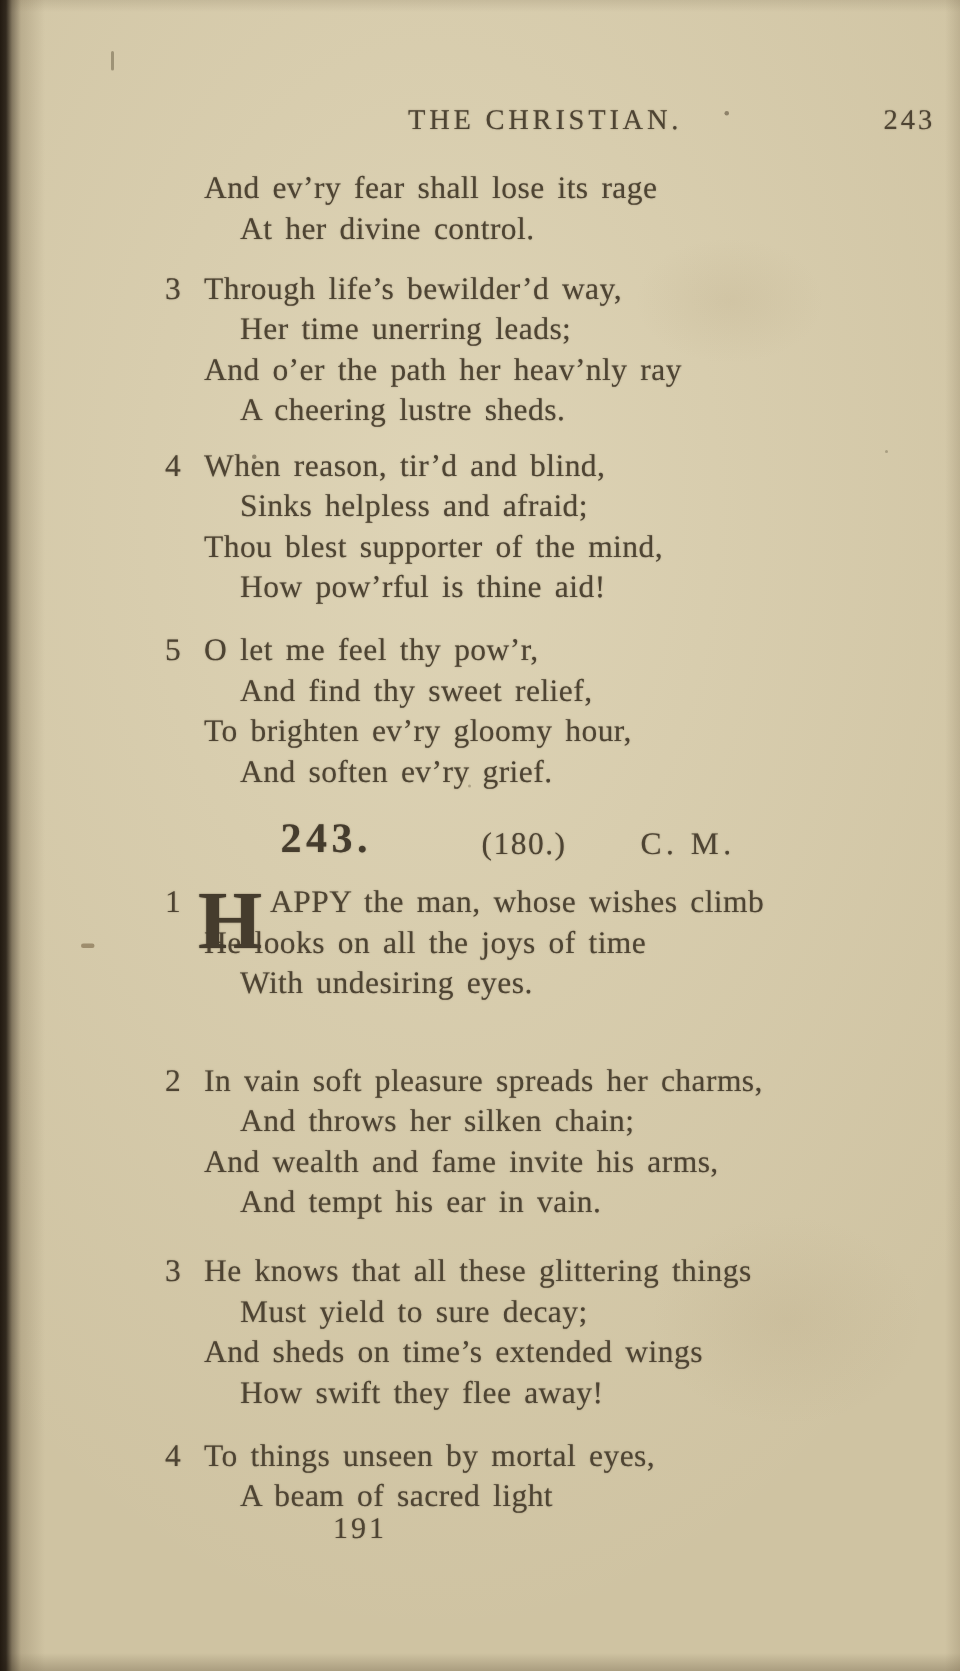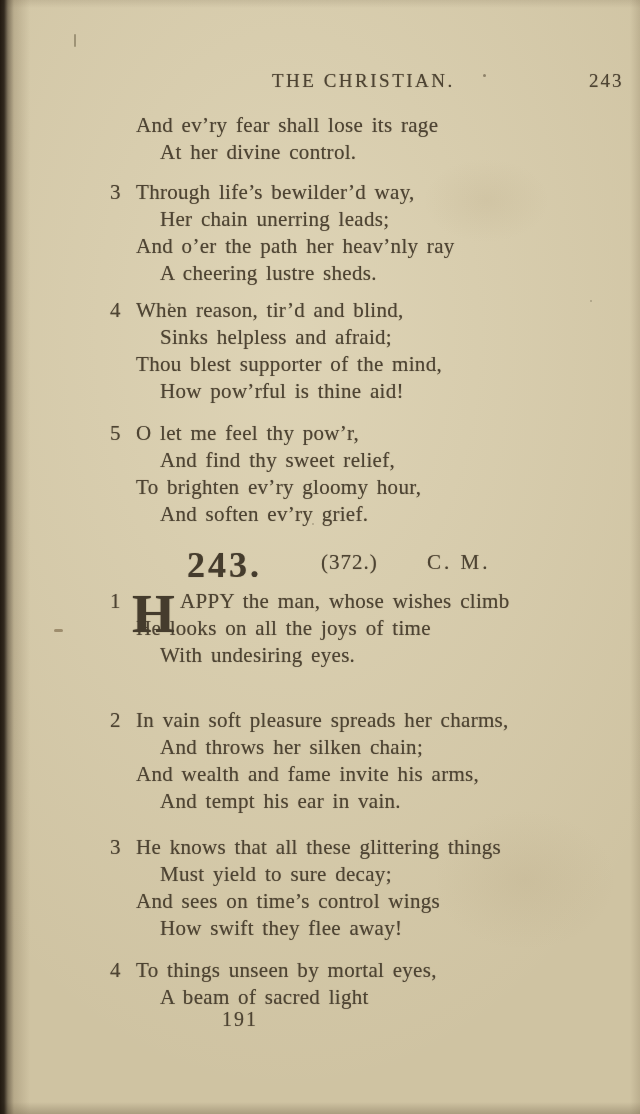--- a/index.html
+++ b/index.html
@@ -31,21 +31,21 @@
   .l2 { margin-left:50px; }
   .dc1 { margin-left:70px; }
   .dc2 { margin-left:80px; }
   .dropcap {
     position:absolute; left:22px; top:2px;
     font-size:55px; line-height:48px; font-weight:bold;
     letter-spacing:1px; color:#453c2d;
     text-shadow:0 0 1px rgba(60,50,35,0.8);
   }
   .hymn-heading { position:absolute; top:544px; left:0; width:100%; height:36px; }
-  .hymn-number { position:absolute; left:143px; top:0; font-size:36px; font-weight:bold; letter-spacing:3px; color:#453c2d; }
+  .hymn-number { position:absolute; left:143px; top:0; font-size:28px; font-weight:bold; letter-spacing:3px; color:#453c2d; }
   .hymn-ref { position:absolute; left:277px; top:6px; font-size:21px; letter-spacing:1px; }
   .hymn-meter { position:absolute; left:383px; top:6px; font-size:21px; letter-spacing:3px; }
   .pagenum-bottom { position:absolute; left:178px; top:1008px; font-size:20px; letter-spacing:2px; }
   .stray-dash { position:absolute; left:54px; top:629px; width:9px; height:3px; border-radius:2px; background:rgba(122,101,70,0.6); }
   .speck { position:absolute; border-radius:50%; background:rgba(70,58,40,0.5); }
   .speck.s1 { left:168px; top:303px; width:3px; height:3px; }
   .speck.s2 { left:483px; top:74px; width:3px; height:3px; }
   .speck.s3 { left:74px; top:34px; width:2px; height:13px; border-radius:2px; background:rgba(92,79,56,0.45); }
   .speck.s4 { left:590px; top:300px; width:2px; height:2px; background:rgba(70,58,40,0.3); }
   .speck.s5 { left:312px; top:523px; width:2px; height:2px; background:rgba(70,58,40,0.3); }
@@ -61,21 +61,21 @@
   </div>
 
   <div class="verse txt" style="top:112px">
     <div class="line l1">And ev’ry fear shall lose its rage</div>
     <div class="line l2">At her divine control.</div>
   </div>
 
   <div class="verse txt" style="top:179px">
     <span class="vnum">3</span>
     <div class="line l1">Through life’s bewilder’d way,</div>
-    <div class="line l2">Her chain unerring leads;</div>
+    <div class="line l2">Her time unerring leads;</div>
     <div class="line l1">And o’er the path her heav’nly ray</div>
     <div class="line l2">A cheering lustre sheds.</div>
   </div>
 
   <div class="verse txt" style="top:297px">
     <span class="vnum">4</span>
     <div class="line l1">When reason, tir’d and blind,</div>
     <div class="line l2">Sinks helpless and afraid;</div>
     <div class="line l1">Thou blest supporter of the mind,</div>
     <div class="line l2">How pow’rful is thine aid!</div>
@@ -84,21 +84,21 @@
   <div class="verse txt" style="top:420px">
     <span class="vnum">5</span>
     <div class="line l1">O let me feel thy pow’r,</div>
     <div class="line l2">And find thy sweet relief,</div>
     <div class="line l1">To brighten ev’ry gloomy hour,</div>
     <div class="line l2">And soften ev’ry grief.</div>
   </div>
 
   <div class="hymn-heading txt">
     <span class="hymn-number">243.</span>
-    <span class="hymn-ref">(372.)</span>
+    <span class="hymn-ref">(180.)</span>
     <span class="hymn-meter">C. M.</span>
   </div>
 
   <div class="verse txt" style="top:588px">
     <span class="vnum">1</span>
     <span class="dropcap">H</span>
     <div class="line dc1">APPY the man, whose wishes climb</div>
     <div class="line l1">He looks on all the joys of time</div>
     <div class="line l2">With undesiring eyes.</div>
   </div>
@@ -108,21 +108,21 @@
     <div class="line l1">In vain soft pleasure spreads her charms,</div>
     <div class="line l2">And throws her silken chain;</div>
     <div class="line l1">And wealth and fame invite his arms,</div>
     <div class="line l2">And tempt his ear in vain.</div>
   </div>
 
   <div class="verse txt" style="top:834px">
     <span class="vnum">3</span>
     <div class="line l1">He knows that all these glittering things</div>
     <div class="line l2">Must yield to sure decay;</div>
-    <div class="line l1">And sees on time’s control wings</div>
+    <div class="line l1">And sheds on time’s extended wings</div>
     <div class="line l2">How swift they flee away!</div>
   </div>
 
   <div class="verse txt" style="top:957px">
     <span class="vnum">4</span>
     <div class="line l1">To things unseen by mortal eyes,</div>
     <div class="line l2">A beam of sacred light</div>
   </div>
 
   <div class="pagenum-bottom txt">191</div>

